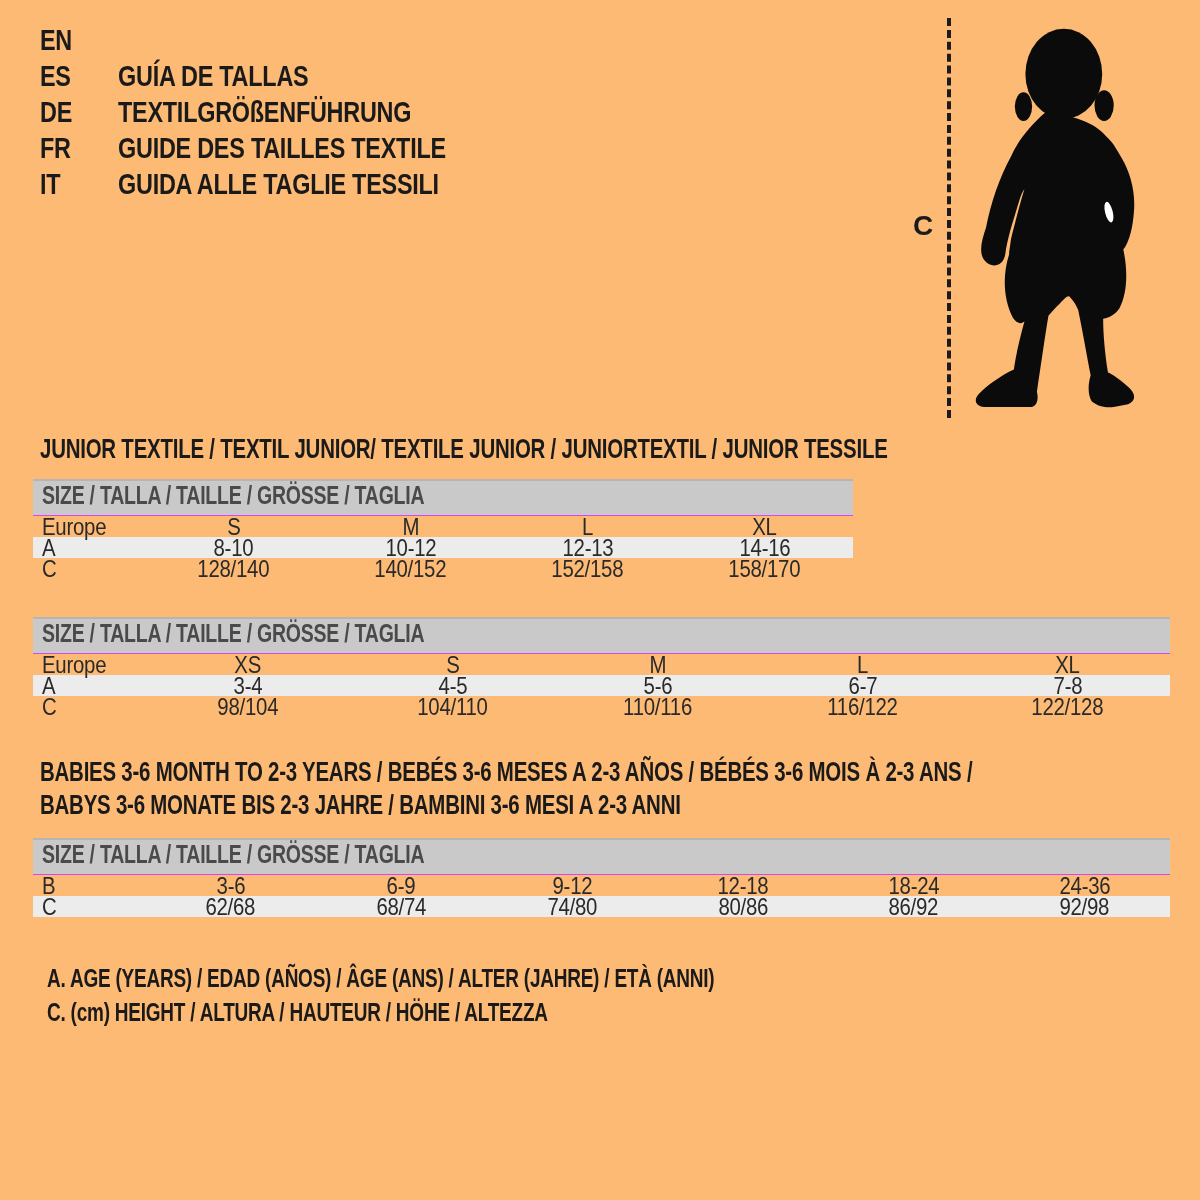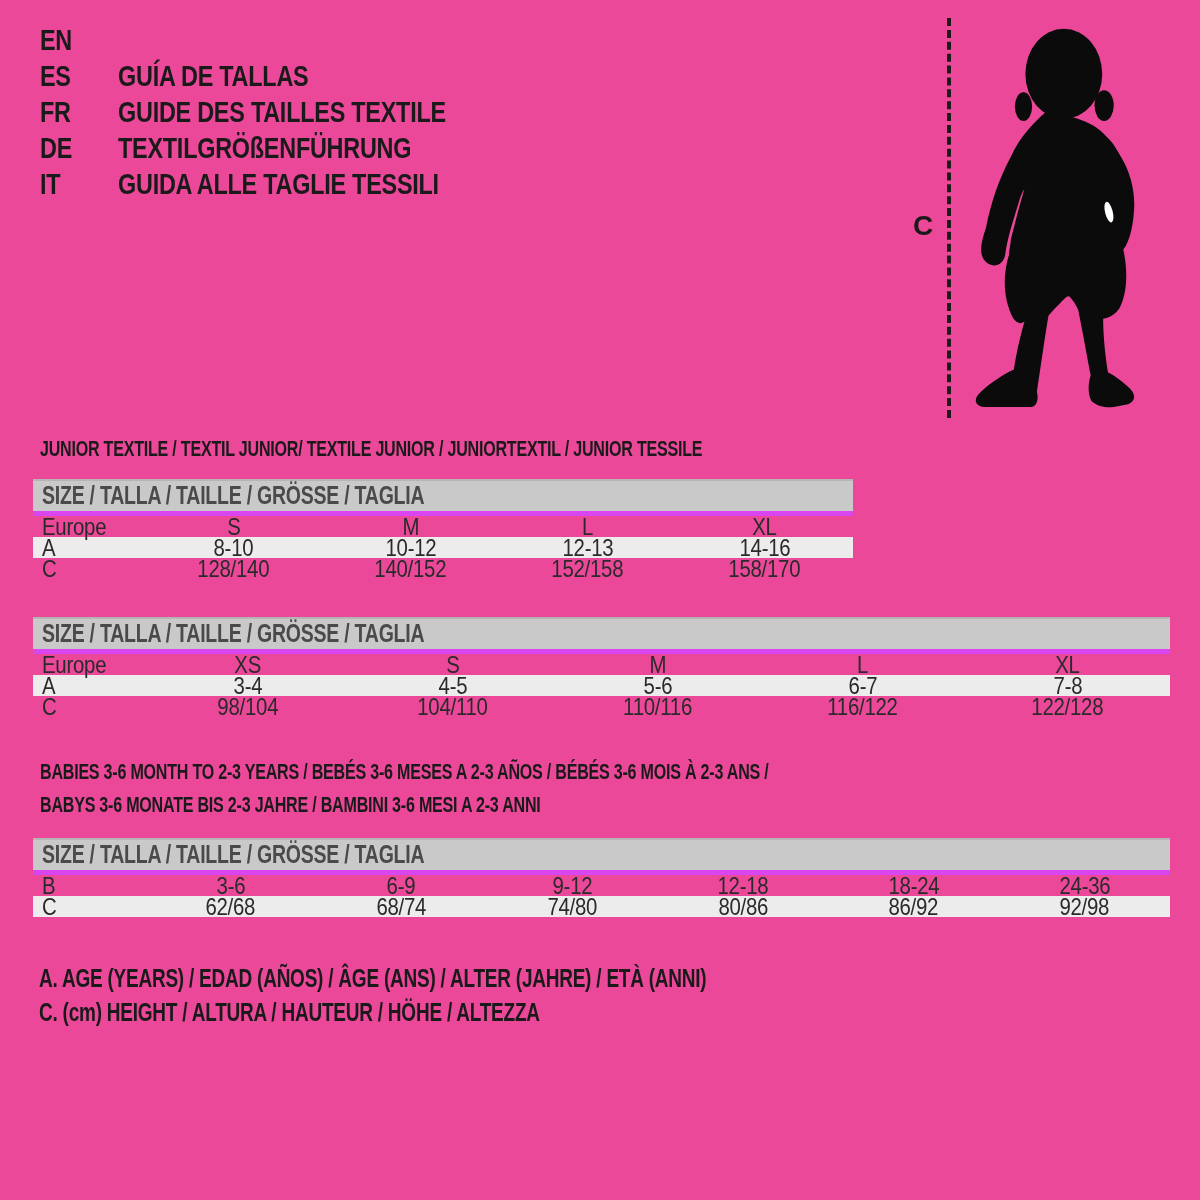--- a/index.html
+++ b/index.html
@@ -1,82 +1,82 @@
 <!DOCTYPE html>
 <html><head>
 <meta charset="utf-8">
 <style>
   * { margin:0; padding:0; box-sizing:border-box; }
   html,body { background:#fff; }
   .page {
     position:relative;
     width:1200px; height:1200px;
-    background:#ec4899;
+    background:#fdba74;
     font-family:"Liberation Sans", sans-serif;
     color:#1a1a1a;
     overflow:hidden;
   }
   
   .header { position:relative; height:424px; }
   .lang-block { position:absolute; left:40px; top:22px; }
   .lang-row { display:flex; height:36px; align-items:center; font-weight:700; font-size:30px; white-space:nowrap; }
   .lang-code { width:78px; }
   .cond { display:inline-block; transform:scaleX(0.78); transform-origin:0 55%; white-space:nowrap; letter-spacing:-0.3px; }
   .figure { position:absolute; left:905px; top:14px; width:280px; height:406px; }
   .height-line { position:absolute; left:42px; top:4px; bottom:2px; width:0; border-left:4px dashed #1b1b1b; }
   .height-label { position:absolute; left:8px; top:196px; font-weight:700; font-size:28px; }
   .baby { position:absolute; left:58px; top:2px; }
   
   .content { padding:12px 30px 0 33px; }
-  .section-title { font-size:22px; line-height:26px; font-weight:700; margin:0 0 17px 7px; white-space:nowrap; }
+  .section-title { font-size:28px; line-height:26px; font-weight:700; margin:0 0 17px 7px; white-space:nowrap; }
   .section-title .cond { transform:scaleX(0.73); }
   .title-sub { font-size:0.6em; vertical-align:-0.28em; }
   .two-line .title-line { line-height:33px; }
   .section { margin-bottom:38px; }
   .size-table.junior { width:820px; }
   .size-table.wide { width:1137px; }
   .size-bar {
     height:37px; background:#c9c9c9;
-    border-top:2px solid #b5b5b5; border-bottom:5px solid #d946ef;
+    border-top:2px solid #b5b5b5; border-bottom:1px solid #d946ef;
     color:#4a4a4a; font-weight:700; font-size:25px; line-height:29px;
     padding-left:9px; white-space:nowrap;
   }
   .size-bar .cond { transform-origin:0 55%; }
   .t-row { display:flex; height:21px; align-items:center; font-size:24px; font-weight:400; color:#2a2a2a; }
   .t-row.shade { background:#ececec; }
   .t-label { width:112px; padding-left:9px; }
   .t-cell { flex:1; text-align:center; }
   .cnd { display:inline-block; transform:scaleX(0.85); white-space:nowrap; letter-spacing:-0.3px; }
   .t-label .cnd { transform-origin:0 55%; }
   
-  .legend { margin-top:46px; margin-left:6px; }
+  .legend { margin-top:46px; margin-left:14px; }
   .legend-line { height:34px; font-size:26px; font-weight:700; white-space:nowrap; }
   .legend-line .cond { transform:scaleX(0.73); }
 </style>
 </head>
 <body>
 
 <div class="page">
 
   <div class="header">
     <div class="lang-block">
       <div class="lang-row">
         <span class="lang-code"><span class="cond">EN</span></span>
       </div>
       <div class="lang-row">
         <span class="lang-code"><span class="cond">ES</span></span>
         <span class="lang-title"><span class="cond">GUÍA DE TALLAS</span></span>
       </div>
       <div class="lang-row">
+        <span class="lang-code"><span class="cond">DE</span></span>
+        <span class="lang-title"><span class="cond">TEXTILGRÖßENFÜHRUNG</span></span>
+      </div>
+      <div class="lang-row">
         <span class="lang-code"><span class="cond">FR</span></span>
         <span class="lang-title"><span class="cond">GUIDE DES TAILLES TEXTILE</span></span>
-      </div>
-      <div class="lang-row">
-        <span class="lang-code"><span class="cond">DE</span></span>
-        <span class="lang-title"><span class="cond">TEXTILGRÖßENFÜHRUNG</span></span>
       </div>
       <div class="lang-row">
         <span class="lang-code"><span class="cond">IT</span></span>
         <span class="lang-title"><span class="cond">GUIDA ALLE TAGLIE TESSILI</span></span>
       </div>
     </div>
 
     <div class="figure">
       <span class="height-label">C</span>
       <div class="height-line"></div>

